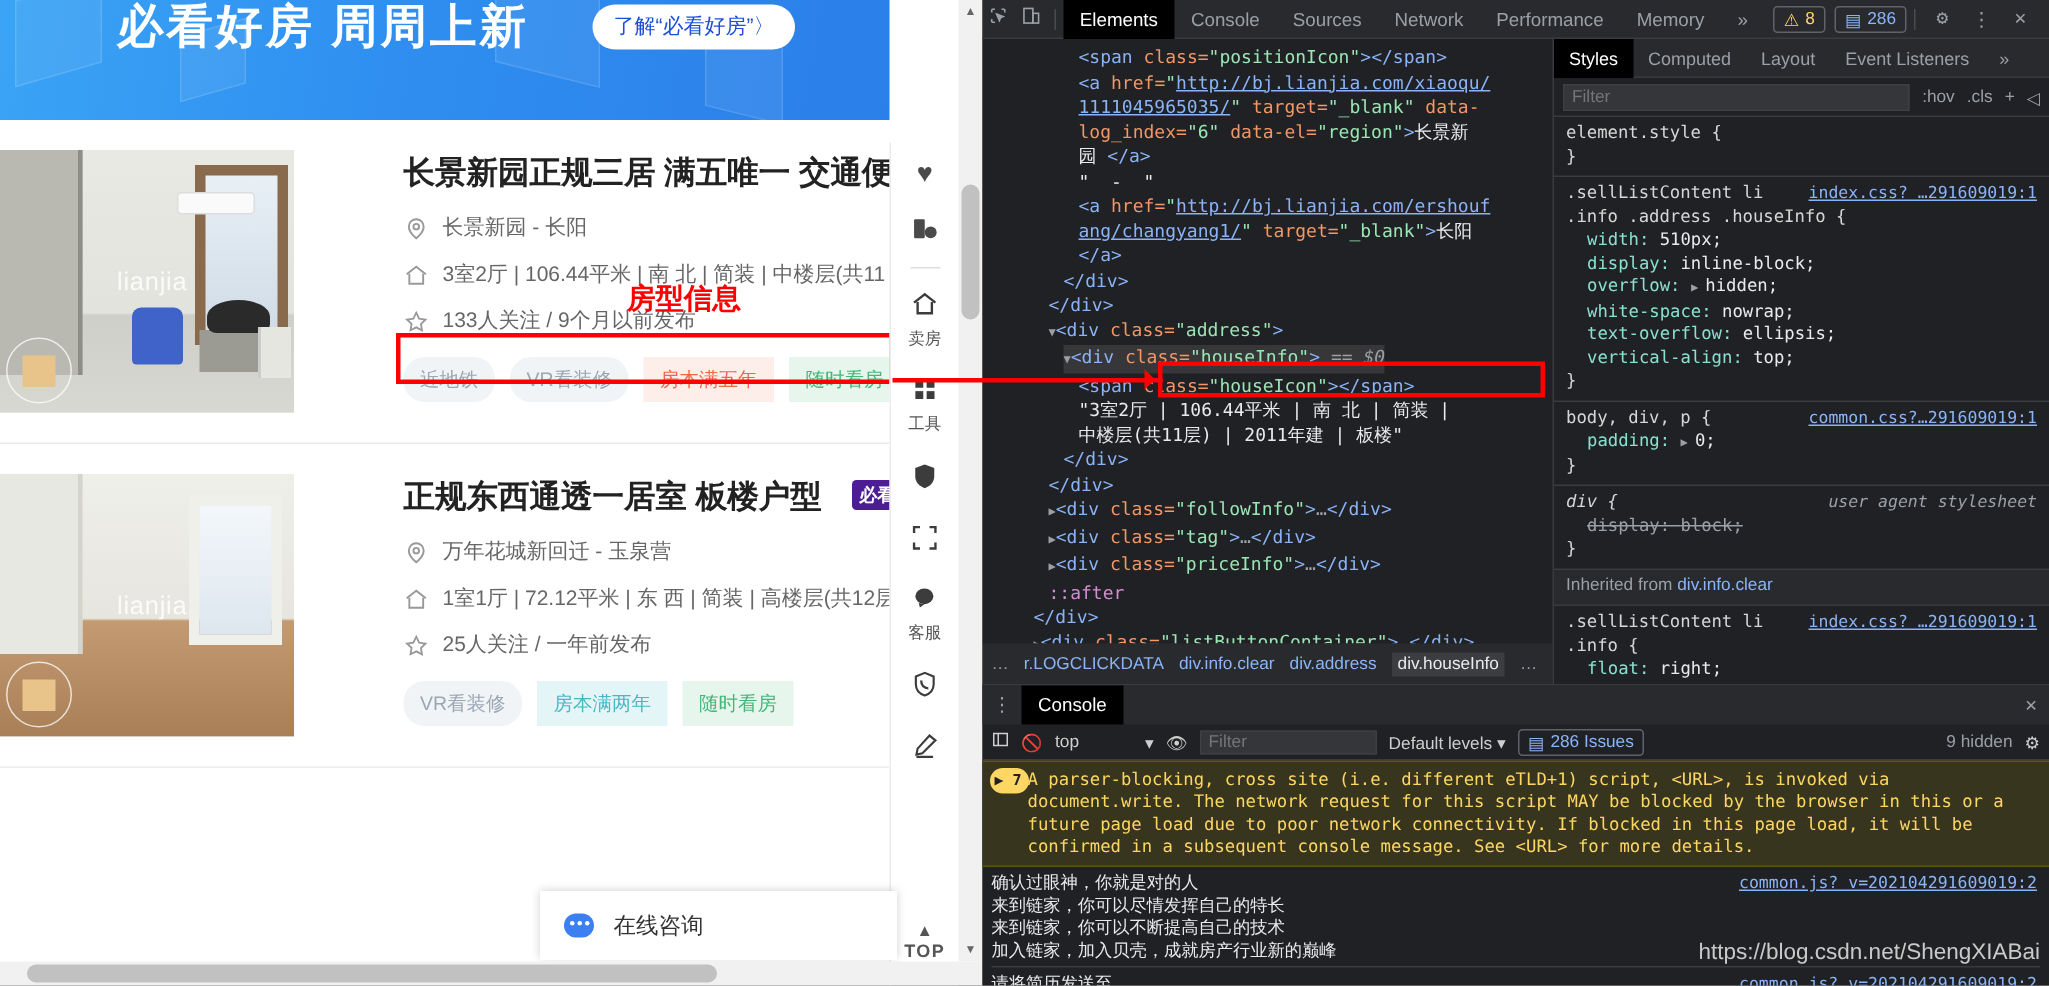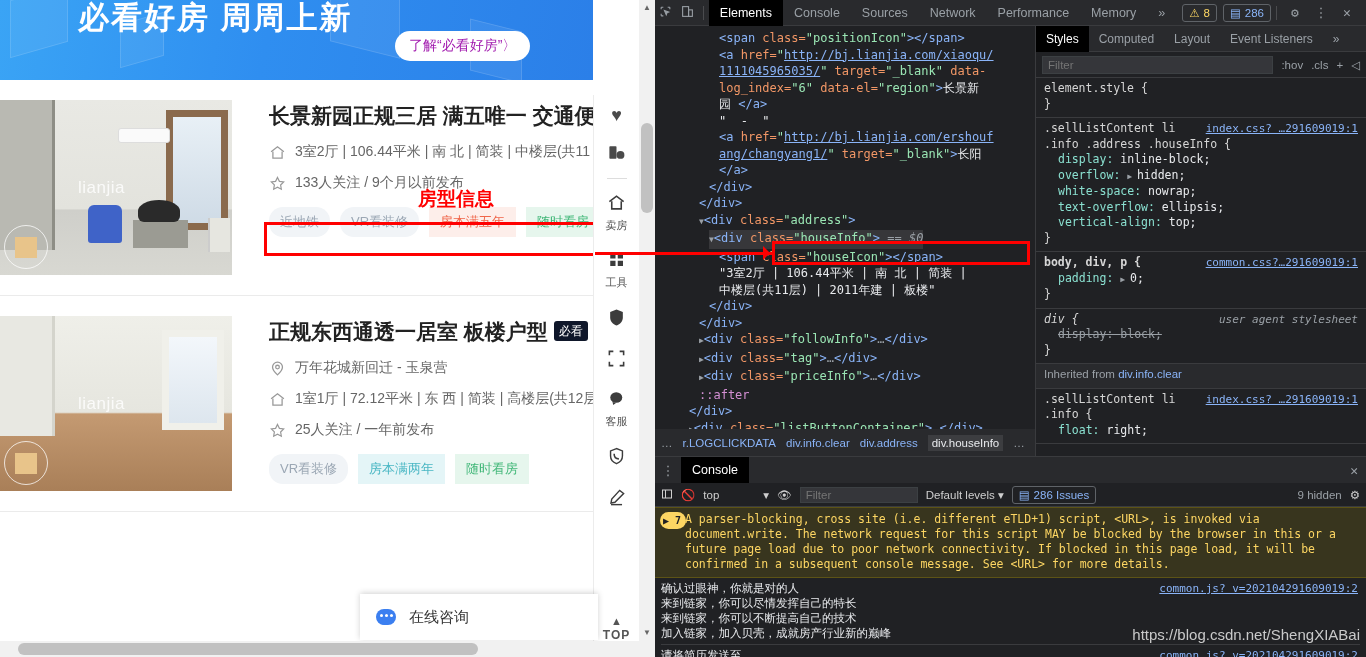--- a/index.html
+++ b/index.html
@@ -13,43 +13,43 @@
   #page { position:absolute; left:0; top:0; width:655px; height:657px; overflow:hidden; background:#fff; }
 
   .banner { position:absolute; left:0; top:0; width:593px; height:80px;
     background:linear-gradient(100deg,#3aa4f5 0%,#2f8ef0 45%,#2b7fe8 100%); overflow:hidden; }
   .banner .cube { position:absolute; border:1px solid rgba(255,255,255,.13); background:rgba(255,255,255,.07); transform:rotate(0deg); }
   .banner .c1 { width:58px;height:58px; left:10px; top:-8px; transform:skewY(-16deg); }
   .banner .c2 { width:44px;height:44px; left:120px; top:18px; transform:skewY(-16deg); }
   .banner .c3 { width:70px;height:70px; left:330px; top:-20px; transform:skewY(14deg); }
   .banner .c4 { width:52px;height:52px; left:470px; top:25px; transform:skewY(14deg); }
   .banner-title { position:absolute; left:78px; top:-3px; color:#fff; font-size:31px; font-weight:bold; letter-spacing:2px; white-space:nowrap; }
-  .banner-btn { position:absolute; left:395px; top:3px; background:#fff; color:#a21caf;
-    font-size:14px; padding:6px 14px; border-radius:17px; white-space:nowrap; cursor:pointer;margin-top:28px; }
+  .banner-btn { position:absolute; left:395px; top:3px; background:#fff; color:#1d4ed8;
+    font-size:14px; padding:6px 14px; border-radius:17px; white-space:nowrap; cursor:pointer; }
 
   .page-body { position:absolute; left:0; top:80px; width:593px; bottom:0; background:#fff; }
 
   .card { position:relative; height:216px; border-bottom:1px solid #ebebeb; padding:24px 0 0 0; }
-  .card .photo { position:absolute; left:0; top:20px; width:232px; height:175px; overflow:hidden; background:#cfcfc9; }
+  .card .photo { position:absolute; left:0; top:20px; width:196px; height:175px; overflow:hidden; background:#cfcfc9; }
   .ph-wall { position:absolute; inset:0; background:linear-gradient(180deg,#e9e9e4 0%,#e3e3dd 62%,#cfcfca 63%,#d8d8d2 100%); }
   .ph-win { position:absolute; right:4px; top:10px; width:62px; height:120px; background:linear-gradient(180deg,#e8f0f6,#cfdbe6); border:7px solid #8a6a4d; }
   .ph-door { position:absolute; left:0; top:0; width:55px; height:150px; background:#b9b9b2; border-right:3px solid #8e8e86; }
   .ph-ac { position:absolute; left:118px; top:28px; width:52px; height:15px; background:#fafafa; border:1px solid #ddd; border-radius:3px; }
   .ph-chair { position:absolute; left:88px; top:105px; width:34px; height:38px; background:#3f63c8; border-radius:6px 6px 3px 3px; }
   .ph-bag { position:absolute; left:138px; top:100px; width:42px; height:22px; background:#2a2a2a; border-radius:50% 50% 6px 6px; }
   .ph-bench { position:absolute; left:133px; top:120px; width:55px; height:28px; background:#9b9b93; }
   .ph-rad { position:absolute; right:2px; top:118px; width:22px; height:34px; background:#e6e6e0; border-left:2px solid #ccc; }
   .ph-wm { position:absolute; left:78px; top:78px; color:rgba(255,255,255,.82); font-size:17px; letter-spacing:.5px; }
   .ph-circle { position:absolute; left:4px; bottom:6px; width:44px; height:44px; border:1px solid rgba(255,255,255,.75); border-radius:50%; }
   .ph-circle i { position:absolute; left:10px; top:11px; width:22px; height:21px; background:#e8c48a; display:block; }
 
   .card .info { position:absolute; left:269px; top:22px; right:0; }
   .c-title { font-size:21px; font-weight:bold; color:#222; white-space:nowrap; line-height:1.35; }
-  .badge-bikan { display:inline-block; background:#0f172a; color:#fff; font-size:12px;
-    font-weight:normal; padding:2px 5px; border-radius:3px; vertical-align:4px; margin-left:6px; }
+  .badge-bikan { display:inline-block; background:#4c1d95; color:#fff; font-size:12px;
+    font-weight:bold; padding:2px 5px; border-radius:3px; vertical-align:4px; margin-left:20px; }
   .c-row { margin-top:13px; font-size:14px; color:#666; white-space:nowrap; display:flex; align-items:center; }
   .c-row .ic { width:17px; height:17px; margin-right:9px; flex:none; color:#999; }
   .c-tags { margin-top:15px; display:flex; gap:10px; }
   .tag { font-size:13px; padding:6px 11px; white-space:nowrap; }
   .tag.gray { background:#f1f4f7; color:#9ba7b4; }
   .tag.pink { background:#fdeeea; color:#f0664a; }
   .tag.green{ background:#e6f6ed; color:#44b87a; }
 
   
   .ann-box { position:absolute; border:3px solid #ff0000; pointer-events:none; }
@@ -176,20 +176,29 @@
         <div class="ph-bag"></div>
         <div class="ph-chair"></div>
         <div class="ph-rad"></div>
         <div class="ph-wm">lianjia</div>
         <div class="ph-circle">
             <i></i>
           </div>
       </div>
       <div class="info">
         <div class="c-title">长景新园正规三居 满五唯一 交通便</div>
+        <div class="c-row">
+          <span class="ic">
+            <svg viewBox="0 0 24 24" width="17" height="17" fill="none" stroke="#999" stroke-width="1.8">
+              <path d="M12 21s7-6.2 7-11a7 7 0 1 0-14 0c0 4.8 7 11 7 11z"></path>
+                <circle cx="12" cy="10" r="2.6"></circle>
+              </svg>
+          </span>
+          <span>长景新园 - 长阳</span>
+        </div>
         <div class="c-row">
           <span class="ic">
             <svg viewBox="0 0 24 24" width="17" height="17" fill="none" stroke="#999" stroke-width="1.8">
               <path d="M3 11 12 4l9 7"></path>
                 <path d="M5.5 10.5V20h13v-9.5"></path>
               </svg>
           </span>
           <span>3室2厅 | 106.44平米 | 南 北 | 简装 | 中楼层(共11</span>
         </div>
         <div class="c-row">
@@ -427,30 +436,31 @@
       </div>
       <div id="rules">
           <div class="rule">
             <div class="sel" style="white-space: pre-line;">element.style {</div>
             <div class="sel">}</div>
           </div>
           <div class="rule">
             <a class="src">index.css? …291609019:1</a>
             <div class="sel" style="white-space: pre-line;">.sellListContent li
 .info .address .houseInfo {</div>
+            <div style="padding-left: 14px;"><span class="prop">width: </span><span class="val">510px;</span></div>
             <div style="padding-left: 14px;"><span class="prop">display: </span><span class="val">inline-block;</span></div>
             <div style="padding-left: 14px;"><span class="prop">overflow: </span><span class="arw">▶ </span><span class="val">hidden;</span></div>
             <div style="padding-left: 14px;"><span class="prop">white-space: </span><span class="val">nowrap;</span></div>
             <div style="padding-left: 14px;"><span class="prop">text-overflow: </span><span class="val">ellipsis;</span></div>
             <div style="padding-left: 14px;"><span class="prop">vertical-align: </span><span class="val">top;</span></div>
             <div class="sel">}</div>
           </div>
           <div class="rule">
             <a class="src">common.css?…291609019:1</a>
-            <div class="sel" style="white-space: pre-line; font-weight: bold;">body, div, p {</div>
+            <div class="sel" style="white-space: pre-line;">body, div, p {</div>
             <div style="padding-left: 14px;"><span class="prop">padding: </span><span class="arw">▶ </span><span class="val">0;</span></div>
             <div class="sel">}</div>
           </div>
           <div class="rule">
             <a class="src ital" style="text-decoration: none;">user agent stylesheet</a>
             <div class="sel" style="white-space: pre-line; font-style: italic;">div {</div>
             <div style="padding-left: 14px;"><span class="prop strike">display: </span><span class="val strike">block;</span></div>
             <div class="sel">}</div>
           </div>
           <div class="rule inh"><span class="gray">Inherited from </span><span style="color: rgb(138, 180, 248);">div.info.clear</span></div>

